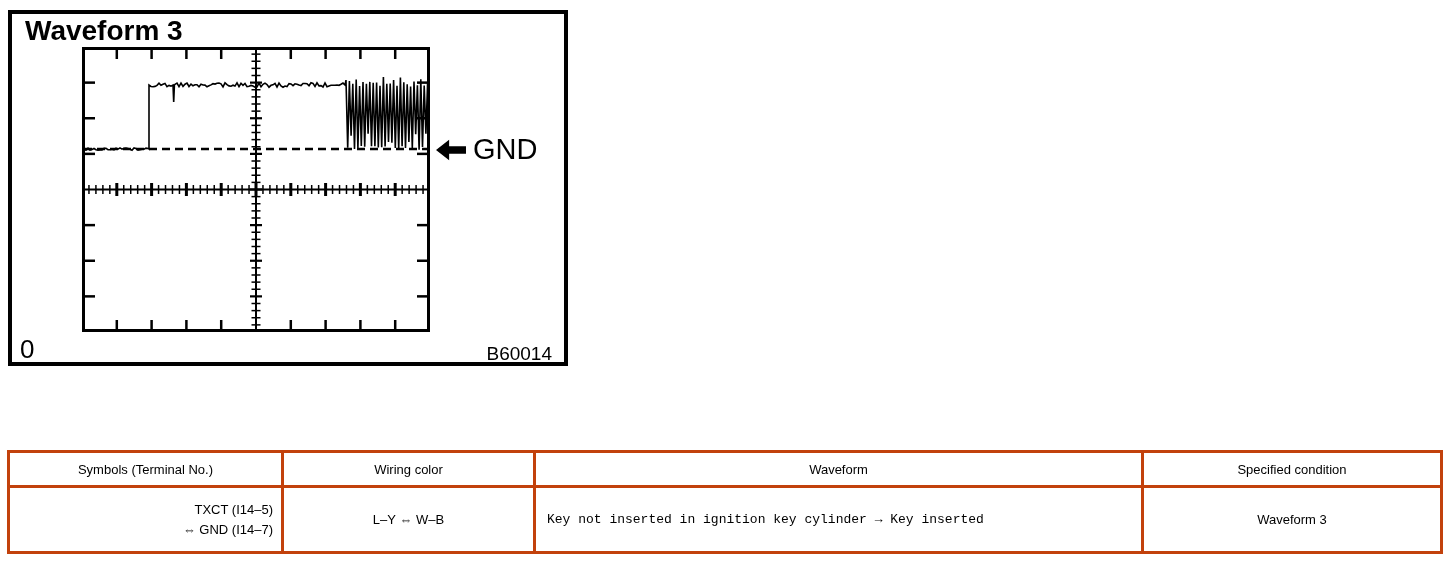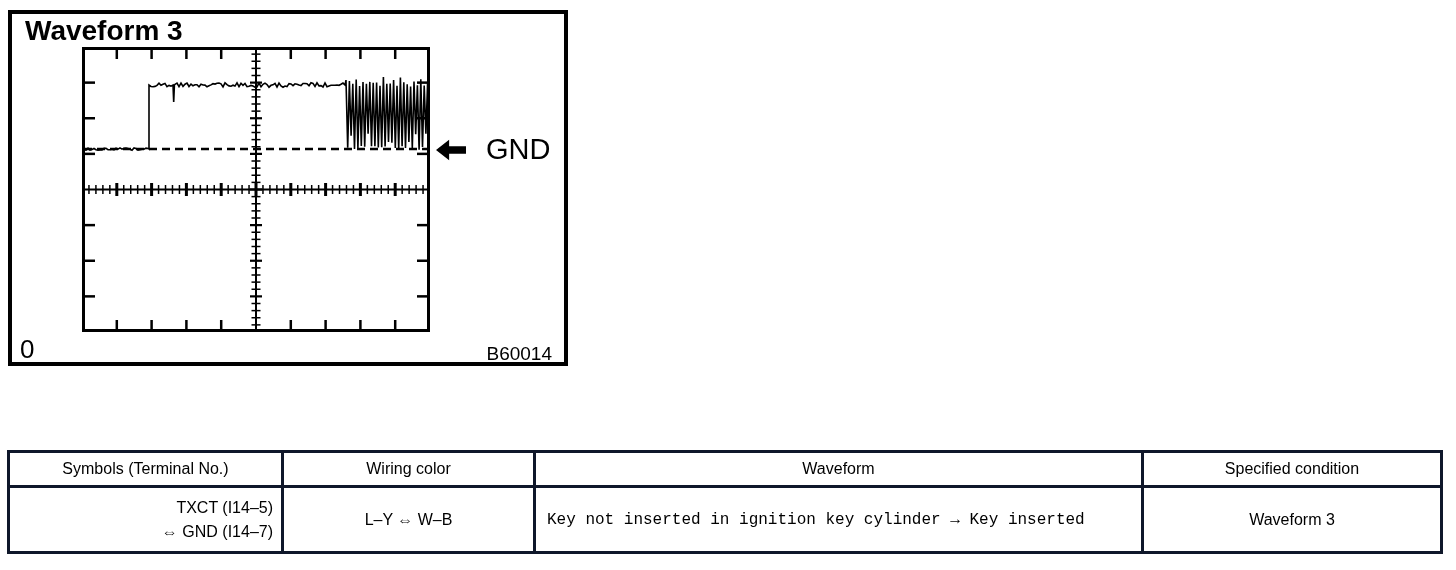--- a/index.html
+++ b/index.html
@@ -33,21 +33,21 @@
   .scope {
     position: absolute;
     left: 70px; top: 33px;
     width: 348px; height: 285px;
   }
   .gnd-callout {
     position: absolute;
     left: 424px; top: 121px;
     display: flex;
     align-items: center;
-    gap: 20px;
+    gap: 7px;
     font-size: 29px;
     line-height: 1;
   }
   .gnd-arrow { display: block; }
   .wf-zero {
     position: absolute;
     left: 8px; top: 320px;
     font-size: 26px;
   }
   .wf-code {
@@ -67,22 +67,22 @@
 
   
   .standard-table {
     position: absolute;
     left: 7px; top: 450px;
     width: 1433px;
     border-collapse: collapse;
     table-layout: fixed;
   }
   .standard-table th, .standard-table td {
-    border: 3px solid #0f172a;
-    font-size: 16px;
+    border: 3px solid #c2410c;
+    font-size: 13px;
     font-weight: normal;
     padding: 0;
     background: #fff;
   }
   .standard-table th {
     height: 32px;
     text-align: center;
   }
   .standard-table td { height: 59px; }
   td.cell-symbols {

